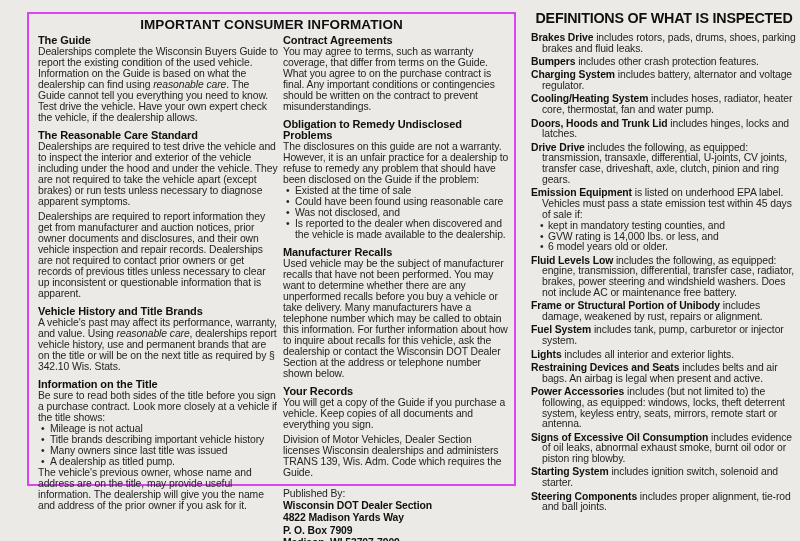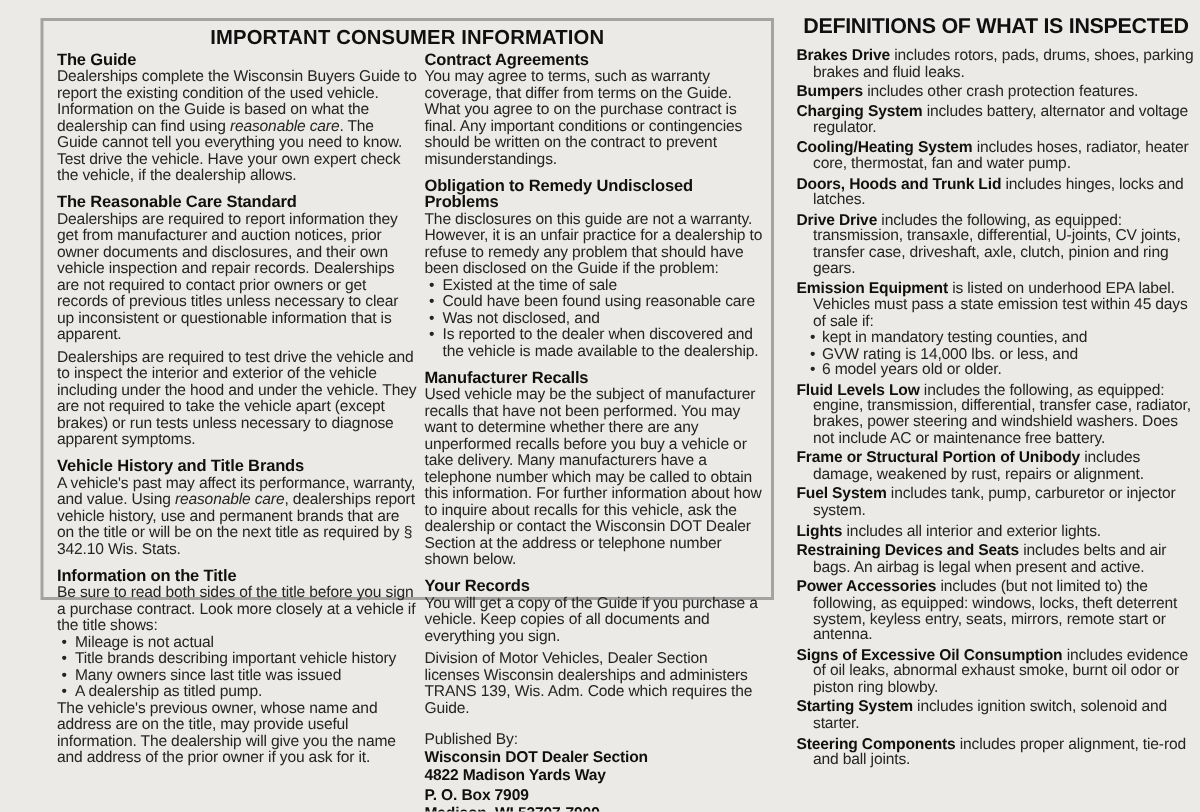--- a/index.html
+++ b/index.html
@@ -6,22 +6,22 @@
   body {
     width: 800px; height: 541px;
     background: #ebeae6;
     font-family: "Liberation Sans", sans-serif;
     color: #242424;
     position: relative;
     overflow: hidden;
   }
   .box {
     position: absolute; left: 27px; top: 12px;
-    width: 489px; height: 388px;
-    border: 2px solid #a3a3a3;
+    width: 489px; height: 474px;
+    border: 2px solid #d946ef;
     box-sizing: border-box;
   }
   .box-title {
     text-align: center;
     font-weight: bold;
     font-size: 13.5px;
     color: #101010;
     margin-top: 3px;
     letter-spacing: 0.1px;
   }
@@ -77,22 +77,22 @@
   <div class="box-title">IMPORTANT CONSUMER INFORMATION</div>
   <div class="cols">
 
     <div class="col col-left">
       <div class="sec">
         <div class="h">The Guide</div>
         <div class="p"><span>Dealerships complete the Wisconsin Buyers Guide to report the existing condition of the used vehicle. Information on the Guide is based on what the dealership can find using </span><span class="i">reasonable care</span><span>. The Guide cannot tell you everything you need to know. Test drive the vehicle. Have your own expert check the vehicle, if the dealership allows.</span></div>
       </div>
       <div class="sec">
         <div class="h">The Reasonable Care Standard</div>
+        <div class="p">Dealerships are required to test drive the vehicle and to inspect the interior and exterior of the vehicle including under the hood and under the vehicle. They are not required to take the vehicle apart (except brakes) or run tests unless necessary to diagnose apparent symptoms.</div>
         <div class="p">Dealerships are required to report information they get from manufacturer and auction notices, prior owner documents and disclosures, and their own vehicle inspection and repair records. Dealerships are not required to contact prior owners or get records of previous titles unless necessary to clear up inconsistent or questionable information that is apparent.</div>
-        <div class="p">Dealerships are required to test drive the vehicle and to inspect the interior and exterior of the vehicle including under the hood and under the vehicle. They are not required to take the vehicle apart (except brakes) or run tests unless necessary to diagnose apparent symptoms.</div>
       </div>
       <div class="sec">
         <div class="h">Vehicle History and Title Brands</div>
         <div class="p"><span>A vehicle's past may affect its performance, warranty, and value. Using </span><span class="i">reasonable care</span><span>, dealerships report vehicle history, use and permanent brands that are on the title or will be on the next title as required by § 342.10 Wis. Stats.</span></div>
       </div>
       <div class="sec">
         <div class="h">Information on the Title</div>
         <div class="p">Be sure to read both sides of the title before you sign a purchase contract. Look more closely at a vehicle if the title shows:</div>
         <div class="bl">Mileage is not actual</div>
         <div class="bl">Title brands describing important vehicle history</div>

